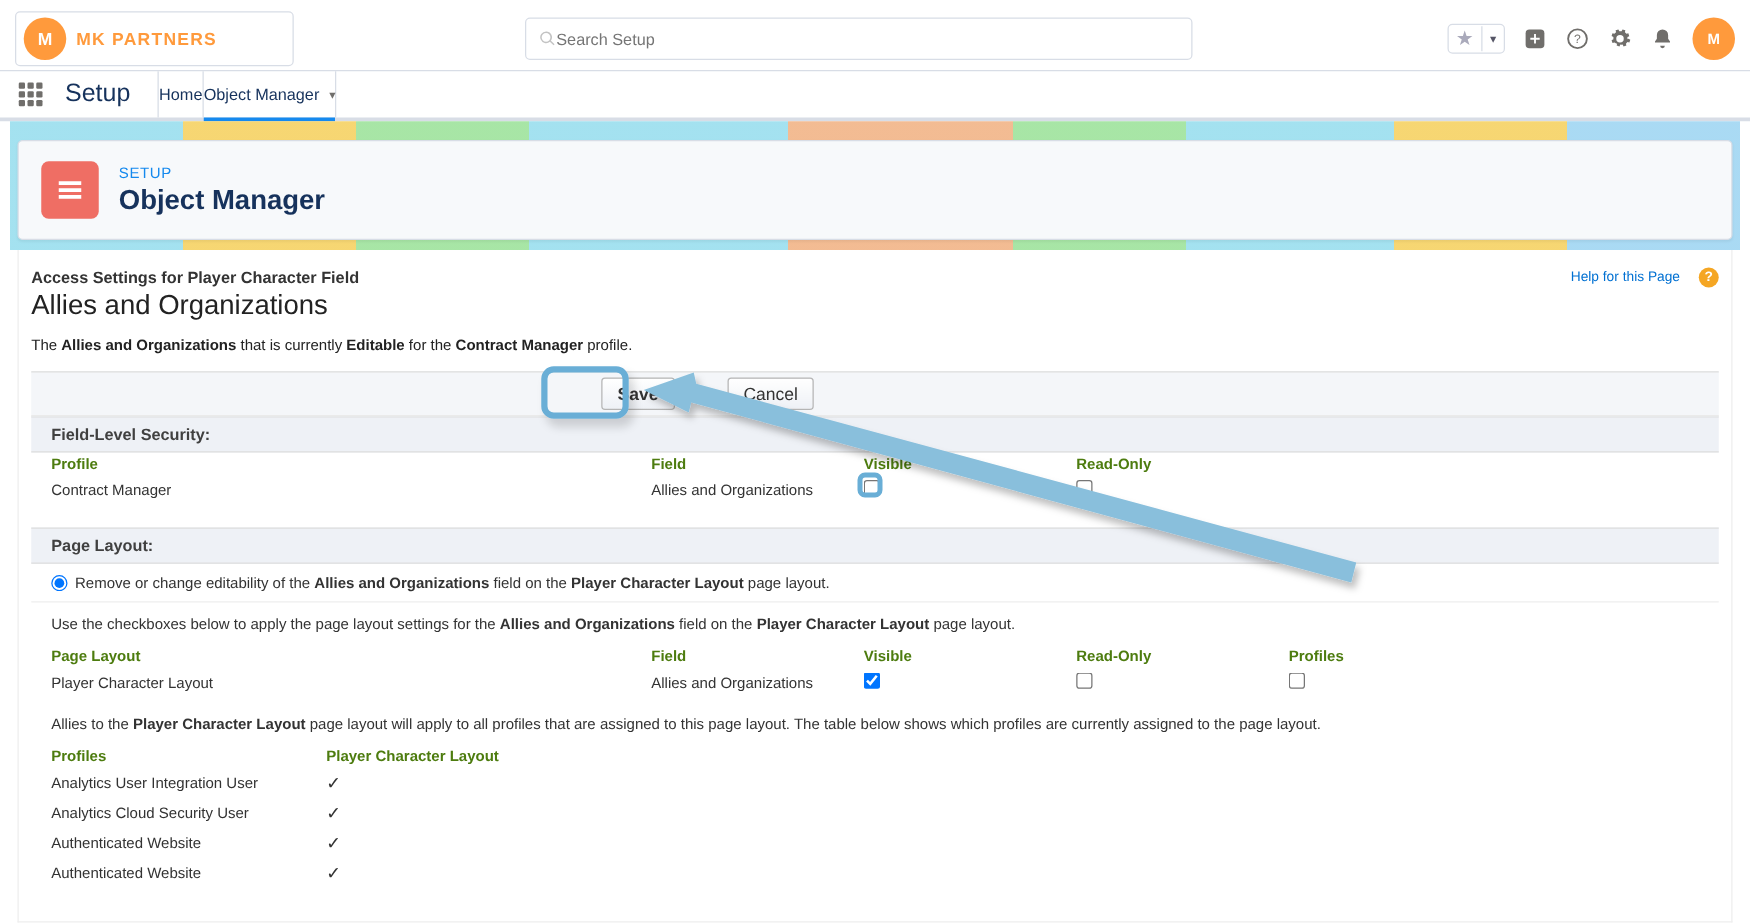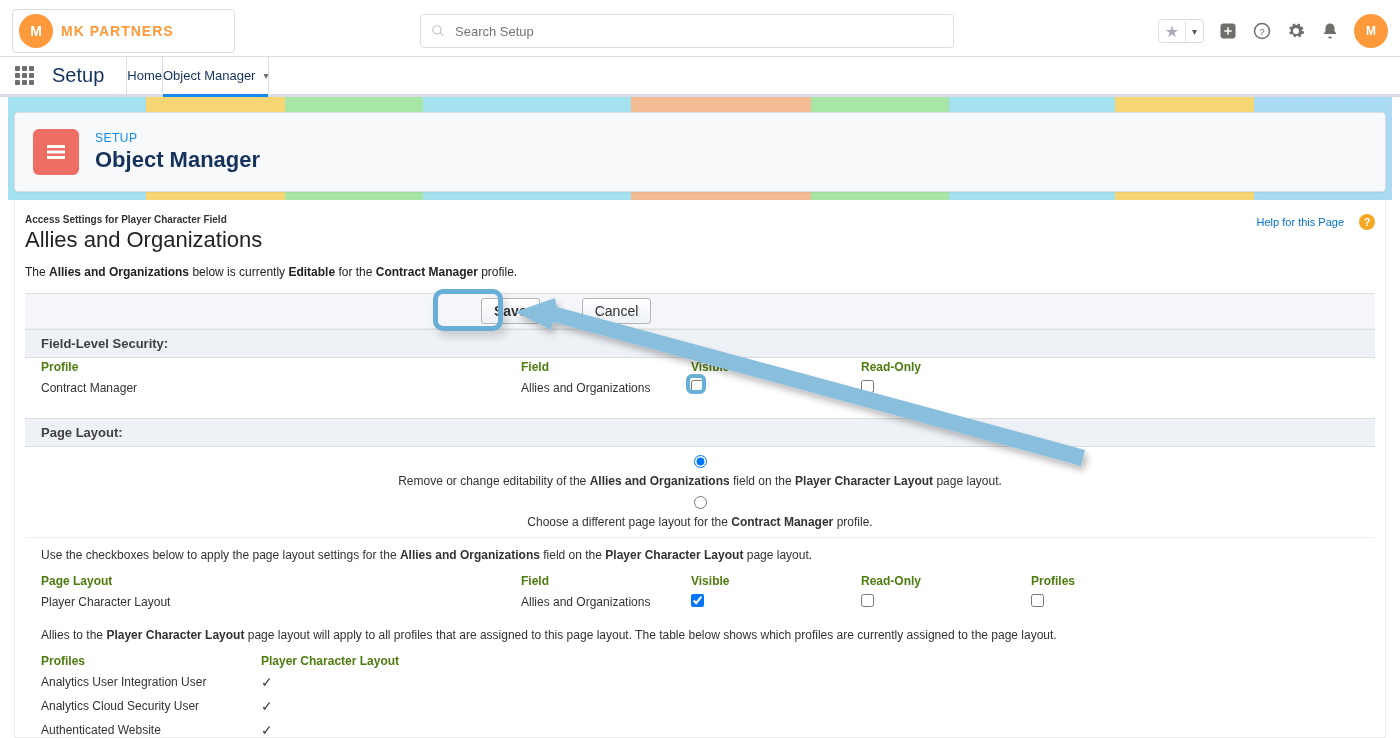--- a/index.html
+++ b/index.html
@@ -2,21 +2,21 @@
 <html><head>
 <meta charset="utf-8">
 <style>
   * { box-sizing: border-box; margin: 0; padding: 0; }
   html, body { width: 1400px; height: 738px; font-family: -apple-system, "Salesforce Sans", Arial, sans-serif; background:#fff; overflow:hidden; }
   
   .global-header { height: 57px; border-top:6px solid #fff; border-bottom:1px solid #d8dde6; display:flex; align-items:center; padding:0 12px; gap:12px; position:relative;}
   .org-chip { display:flex; align-items:center; gap:8px; padding:4px 60px 4px 6px; border:1px solid #d8dde6; border-radius:4px; background:#fff;}
   .org-logo { width:34px; height:34px; border-radius:50%; background:#ff9a3c; display:flex; align-items:center; justify-content:center; color:#fff; font-weight:700; font-size:14px;}
   .org-name { color:#ff9a3c; font-weight:700; font-size:14px; letter-spacing:1px;}
-  .search-wrap { position:absolute; left:420px; width:534px; height:34px; border:1px solid #d8dde6; border-radius:4px; display:flex; align-items:center; padding:0 10px; gap:10px; background:#fff;}
+  .search-wrap { position:absolute; left:420px; width:534px; height:34px; border:1px solid #d8dde6; border-radius:4px; display:flex; align-items:center; padding:0 10px; background:#fff;}
   .search-wrap svg { opacity:.5 }
   .search-input { border:none; outline:none; flex:1; font-size:13px; color:#555; }
   .header-actions { position:absolute; right:12px; display:flex; align-items:center; gap:14px; }
   .fav-pill { display:flex; align-items:center; border:1px solid #d8dde6; border-radius:4px; height:24px; }
   .fav-pill .star { padding:0 6px; border-right:1px solid #d8dde6; color:#aab; }
   .fav-pill .caret { padding:0 6px; color:#556; font-size:10px;}
   .hicon { width:20px; height:20px; color:#706e6b; cursor:pointer; display:flex; align-items:center; justify-content:center;}
   .avatar { width:34px; height:34px; border-radius:50%; background:#ff9a3c; display:flex; align-items:center; justify-content:center; color:#fff; font-weight:700; font-size:12px;}
   
   .app-nav { height:40px; border-bottom:3px solid #d8dde6; display:flex; align-items:stretch; background:#fff;}
@@ -34,36 +34,36 @@
      opacity:.95; border-radius:0; margin:0 8px;}
   
   .page-header-card { position:absolute; top:112px; left:14px; right:14px; height:80px; background:#f7f9fb; border:1px solid #d8dde6; border-radius:4px; display:flex; align-items:center; padding:0 18px; gap:16px; box-shadow:0 1px 2px rgba(0,0,0,0.05);}
   .ph-icon { width:46px; height:46px; border-radius:6px; background:#ef6e64; display:flex; align-items:center; justify-content:center;}
   .ph-icon svg{ fill:#fff;}
   .ph-texts .eyebrow{ font-size:12px; color:#1589ee; letter-spacing:.5px; text-transform:uppercase;}
   .ph-texts .title{ font-size:22px; font-weight:700; color:#16325c; margin-top:2px;}
   
   .content { position:absolute; top:200px; left:14px; right:14px; bottom:0; background:#fff; overflow-y:auto; padding:14px 10px 20px 10px; border:1px solid #eee; border-top:none;}
   .page-subhead { display:flex; align-items:flex-start; justify-content:space-between; }
-  .page-subhead .left .crumb{ font-size:10px; color:#333; font-weight:700;}
+  .page-subhead .left .crumb{ font-size:13px; color:#333; font-weight:700;}
   .page-subhead .left .big{ font-size:22px; font-weight:400; color:#222; margin-top:2px;}
   .help-link{ font-size:11px; color:#0070d2; display:flex; align-items:center; gap:15px;}
   .help-badge{ width:16px; height:16px; border-radius:50%; background:#f5a623; color:#fff; font-size:11px; display:flex; align-items:center; justify-content:center; font-weight:700;}
   .desc{ font-size:12px; color:#222; margin-top:12px;}
   .desc b{ font-weight:700;}
   .btn-row{ border-top:1px solid #ddd; border-bottom:1px solid #eaeaea; background:#f4f6f9; height:36px; margin-top:14px; display:flex; align-items:center;}
   .btn-row .btns{ margin-left:420px; display:flex; gap:6px;}
   .btn{ font-size:14px; padding:4px 12px; border:1px solid #b5b5b5; border-radius:3px; background:linear-gradient(#fff,#eef1f6); cursor:pointer; color:#333;margin-left:36px;}
   .btn.save{ font-weight:700;}
   .save-highlight{ position:absolute; border:5px solid #69aed6; border-radius:10px; width:70px; height:42px; pointer-events:none; box-shadow:4px 6px 8px rgba(0,0,0,.15);}
   .section-head{ background:#eef1f6; border-top:1px solid #ddd; border-bottom:1px solid #ddd; padding:6px 16px; font-size:13px; font-weight:700; color:#404040;}
   table.sf{ width:100%; border-collapse:collapse; font-size:12px;}
   table.sf th{ text-align:left; font-weight:700; color:#4d7c0f; padding:2px 16px;}
   table.sf td{ padding:4px 16px; color:#333;}
-  .radio-row{ padding:8px 16px; font-size:12px; color:#333; display:flex; align-items:center; gap:6px;flex-direction:column;}
+  .radio-row{ padding:8px 16px; font-size:12px; color:#333; display:flex; align-items:center; gap:6px;}
   .radio-row b{font-weight:700;}
   .note{ padding:10px 16px; font-size:12px; color:#333; border-top:1px solid #eee;}
   .chk-highlight{ position:absolute; width:20px; height:20px; border:4px solid #69aed6; border-radius:6px; pointer-events:none;}
   .check{ font-size:14px; }
   
   .arrow-svg{ position:absolute; pointer-events:none; }
   
   .content::-webkit-scrollbar{width:10px}
 </style>
 </head>
@@ -155,21 +155,21 @@
       <div class="crumb">Access Settings for Player Character Field</div>
       <div class="big">Allies and Organizations</div>
     </div>
     <a class="help-link">
       <span>Help for this Page</span>
       <span class="help-badge">?</span>
     </a>
   </div>
 
   <div class="desc">
-    <span>The </span><b>Allies and Organizations</b><span> below is currently </span><b>Editable</b><span> for the </span><b>Contract Manager</b><span> profile.</span>
+    <span>The </span><b>Allies and Organizations</b><span> that is currently </span><b>Editable</b><span> for the </span><b>Contract Manager</b><span> profile.</span>
   </div>
 
   <div class="btn-row" style="position:relative;">
     <div class="btns">
       <button class="btn save">Save</button>
       <button class="btn">Cancel</button>
     </div>
     <div class="save-highlight" style="left:408px; top:-5px;"></div>
   </div>
 
@@ -192,24 +192,20 @@
       <td><input type="checkbox" style=""></td>
     </tr>
   </tbody>
     </table>
 
   <div class="section-head" style="margin-top:18px">Page Layout:</div>
   <div class="radio-row">
     <input type="radio" name="lr" checked="" style="">
     <span><span>Remove or change editability of the </span><b>Allies and Organizations</b><span> field on the </span><b>Player Character Layout</b><span> page layout.</span></span>
   </div>
-  <div class="radio-row" style="padding-top:0">
-    <input type="radio" name="lr" style="">
-    <span><span>Choose a different page layout for the </span><b>Contract Manager</b><span> profile.</span></span>
-  </div>
 
   <div class="note">
     <span>Use the checkboxes below to apply the page layout settings for the </span><b>Allies and Organizations</b><span> field on the </span><b>Player Character Layout</b><span> page layout.</span>
   </div>
 
   <table class="sf">
     <tbody>
         <tr>
       <th style="width:480px">Page Layout</th>
       <th style="width:170px">Field</th>

